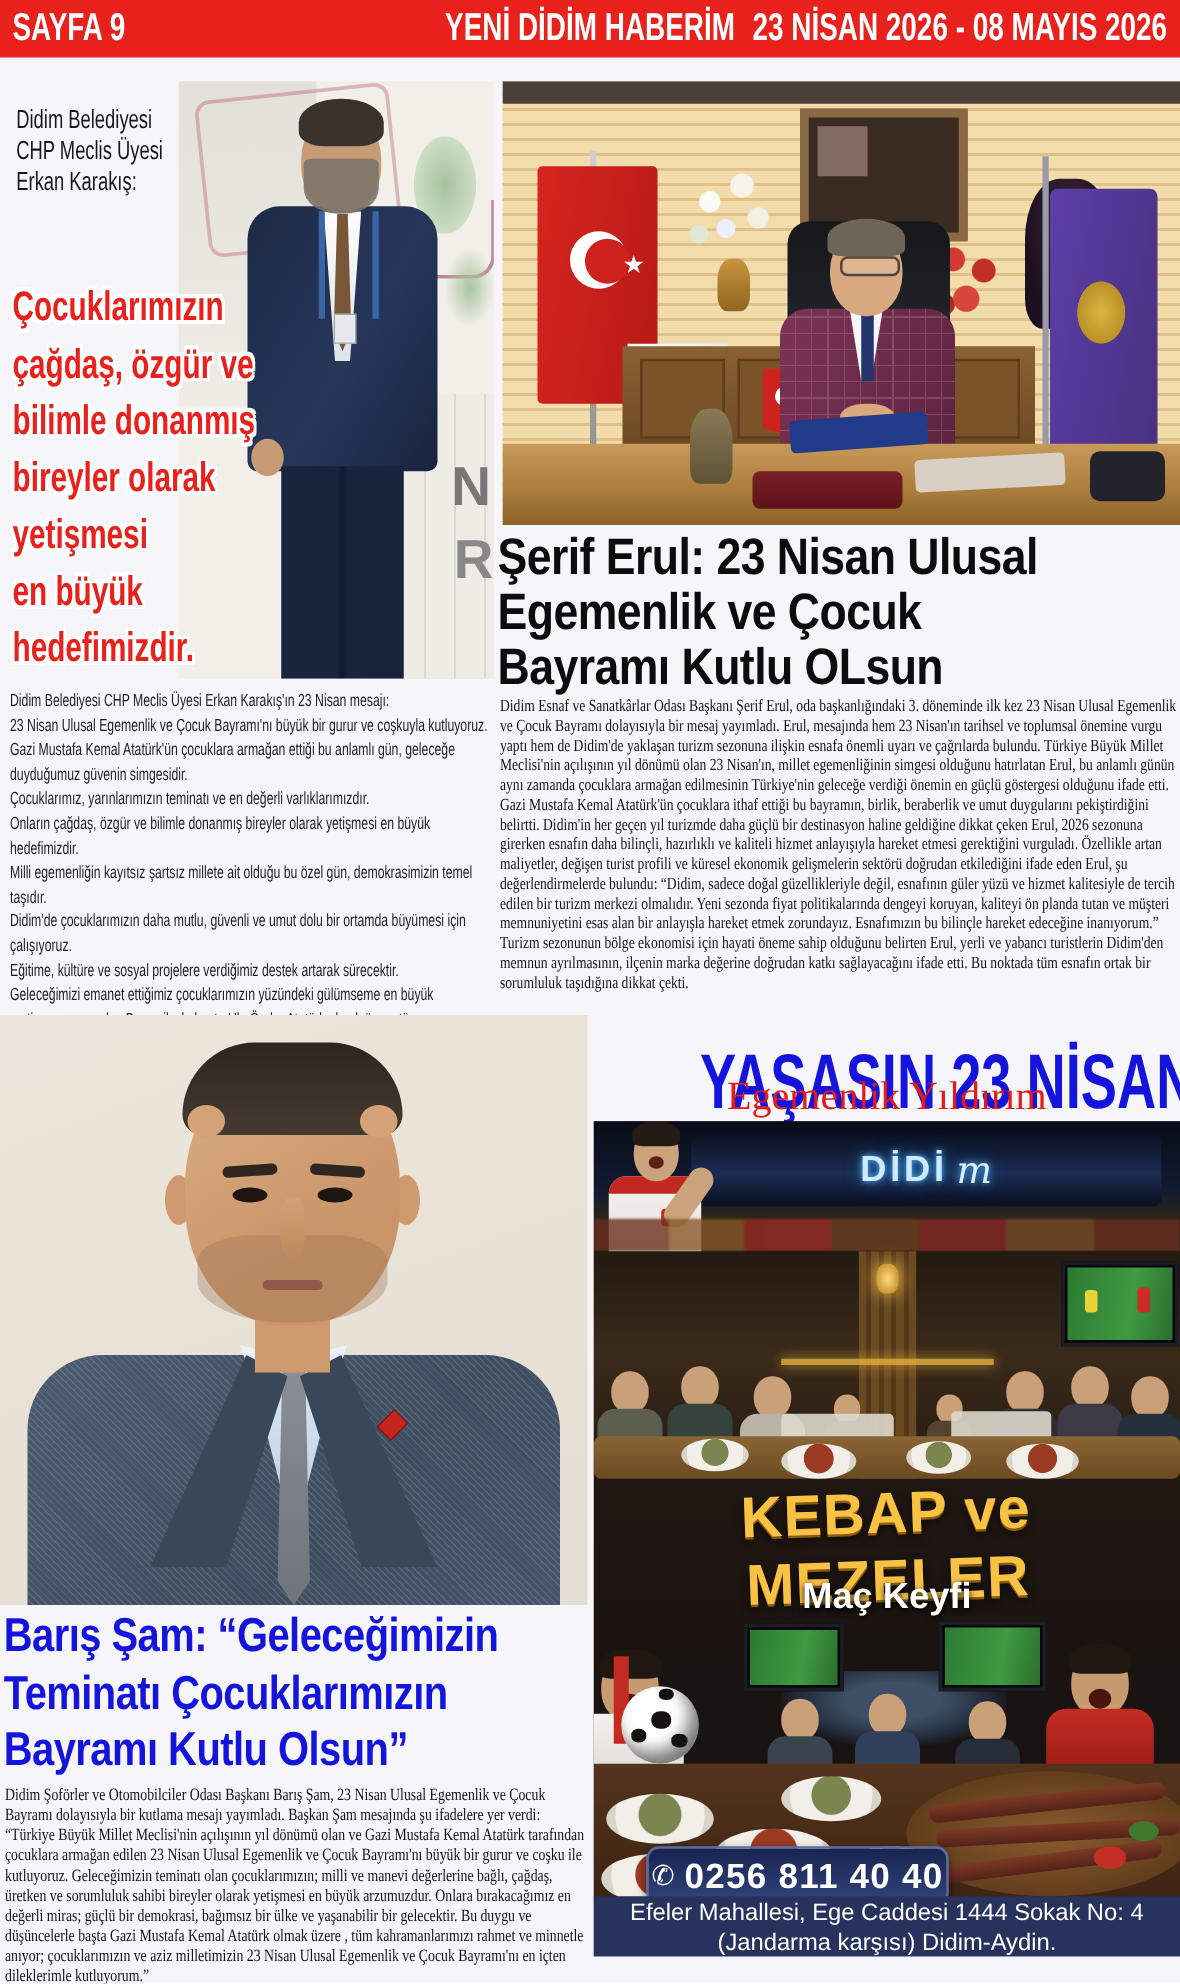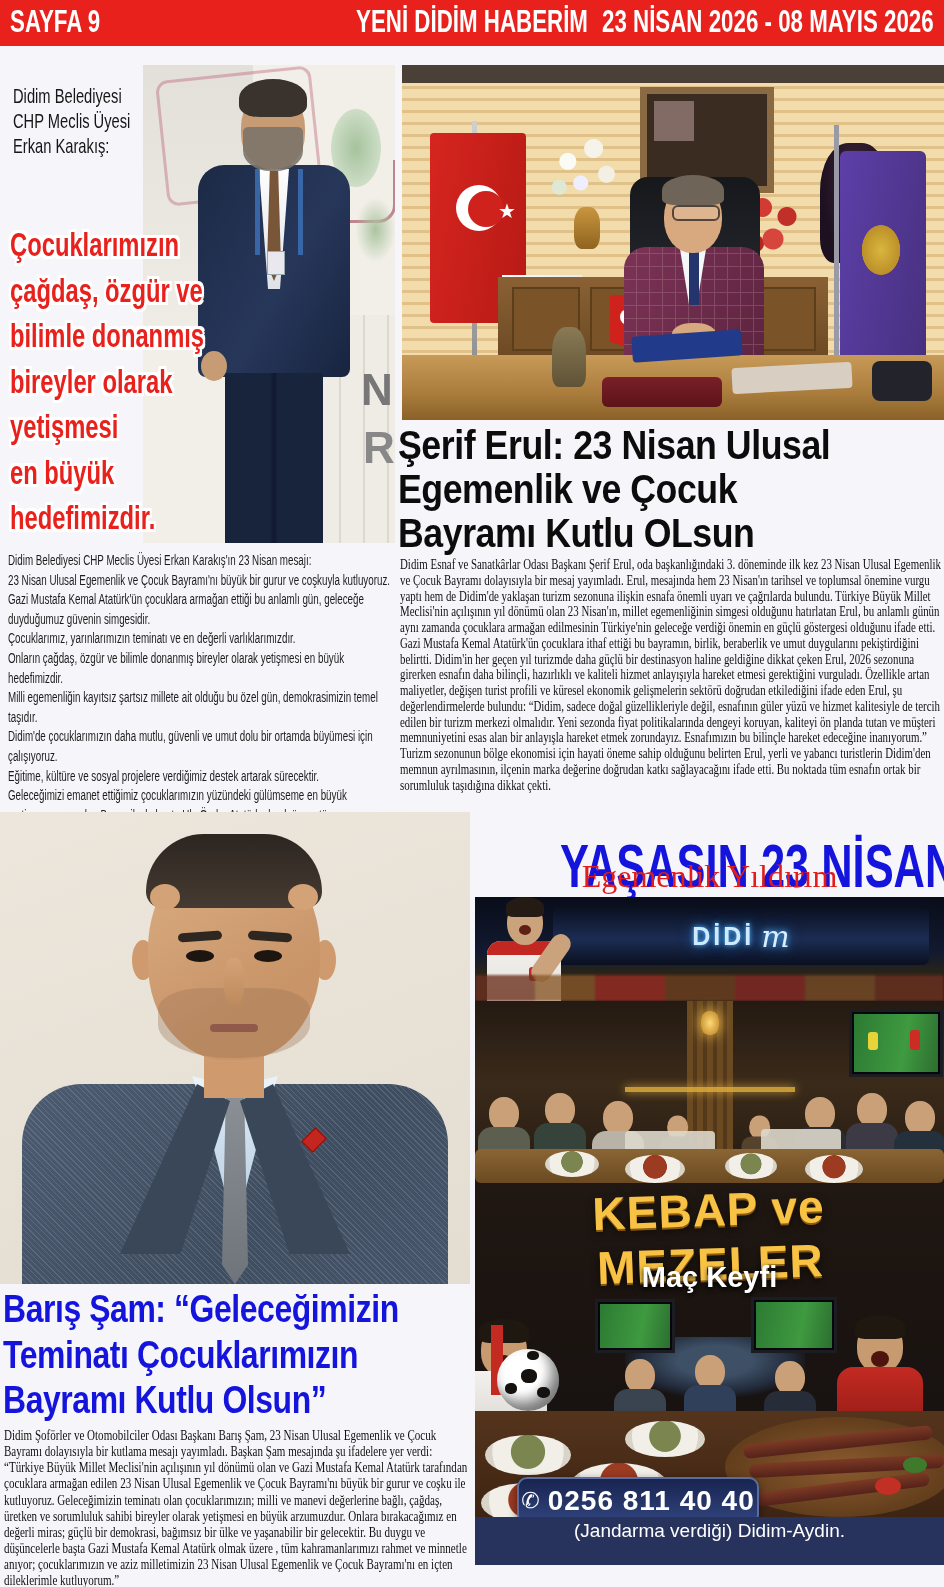--- a/index.html
+++ b/index.html
@@ -119,21 +119,21 @@
 
   
   .n-title{left:475px;top:830px;width:469px;font-size:62px;font-weight:bold;color:#1414dd;}
   .n-title i{display:inline-block;font-style:normal;transform:scaleX(.70);transform-origin:center top;white-space:nowrap;}
   .n-author{left:475px;top:858px;width:469px;text-align:center;font-family:"Liberation Serif",serif;font-size:32px;color:#e31b1b;}
 
   .ad{left:475px;top:897px;width:469px;height:668px;background:linear-gradient(180deg,#131320 0,#241a14 30%,#1b1410 60%,#140f14 100%);overflow:hidden;}
   .ad-storefront{left:0;top:0;width:469px;height:78px;background:linear-gradient(#090d1a,#121a30 70%,#2a2418);}
   .ad-sign{left:78px;top:10px;width:376px;height:58px;background:linear-gradient(#0a1020,#1c2c52 55%,#0a1020);border-radius:6px;
            display:flex;align-items:center;justify-content:center;gap:7px;}
-  .ad-didi{font-size:25px;font-weight:bold;letter-spacing:3px;color:#cdeaff;text-shadow:0 0 5px #58b6ff,0 0 14px #1d76c8;}
+  .ad-didi{font-size:29px;font-weight:bold;letter-spacing:3px;color:#cdeaff;text-shadow:0 0 5px #58b6ff,0 0 14px #1d76c8;}
   .ad-m{font-family:"DejaVu Serif",serif;font-style:italic;font-size:30px;color:#d9eeff;text-shadow:0 0 6px #58b6ff,0 0 14px #1d76c8;}
   .ad-ocak{font-size:31px;font-weight:bold;letter-spacing:1px;color:#ff2f2a;text-shadow:0 0 5px #d40f0f,0 0 14px #7e0505;}
   .ad-player{left:4px;top:4px;width:86px;height:170px;}
   .p-head{left:28px;top:0;width:36px;height:44px;background:#caa37c;border-radius:48%;}
   .p-hair{left:27px;top:-4px;width:38px;height:20px;background:#241c14;border-radius:50% 50% 20% 20%;}
   .p-mouth{left:40px;top:24px;width:12px;height:10px;background:#5d1f16;border-radius:50%;}
   .p-shirt{left:8px;top:40px;width:74px;height:96px;background:linear-gradient(#f4f2ef,#d9d6d2);border-radius:14px 14px 0 0;}
   .p-trim{left:8px;top:40px;width:74px;height:14px;background:#c22821;border-radius:14px 14px 0 0;}
   .p-badge{left:50px;top:66px;width:12px;height:14px;background:#c22821;border-radius:3px;}
   .p-arm{left:62px;top:30px;width:20px;height:54px;background:#caa37c;border-radius:10px;transform:rotate(35deg);}
@@ -454,17 +454,18 @@
       <div class="plate red" style="left:6px;top:72px;width:90px;height:40px;"></div>
       <div class="plate" style="left:196px;top:66px;width:84px;height:40px;"></div>
     </div>
 
     <div class="abs ad-phone">
       <span class="ic">✆</span>
       <span class="num">0256 811 40 40</span>
     </div>
 
     <div class="abs ad-addr-wrap">
-      <div>(Jandarma verdiği) Didim-Aydin.</div>
+      <div>Efeler Mahallesi, Ege Caddesi 1444 Sokak No: 4</div>
+      <div>(Jandarma karşısı) Didim-Aydin.</div>
     </div>
   </div>
 
 </div>
 
 </body></html>

